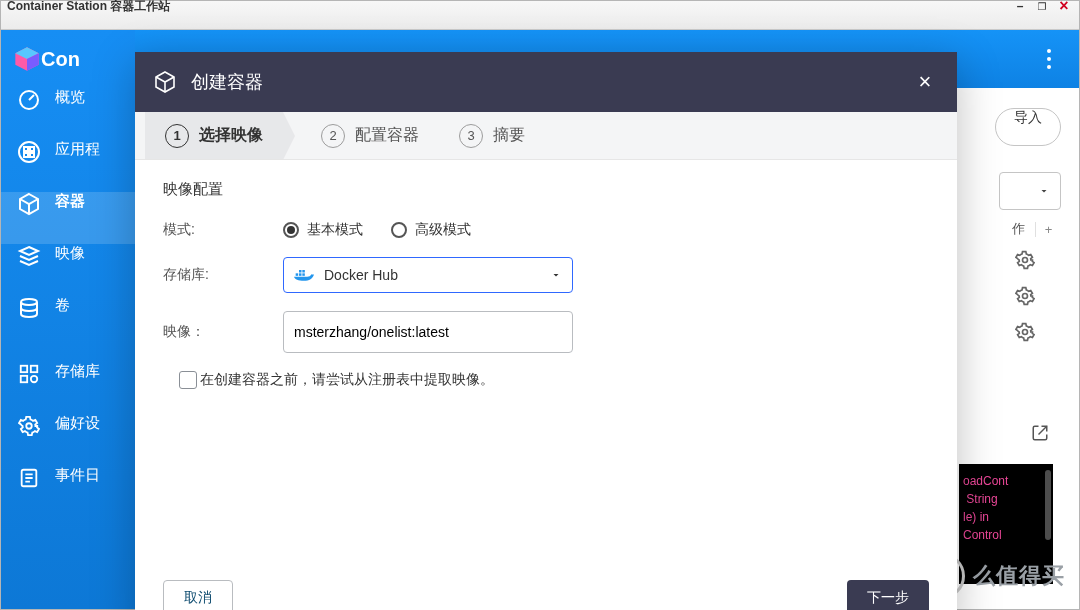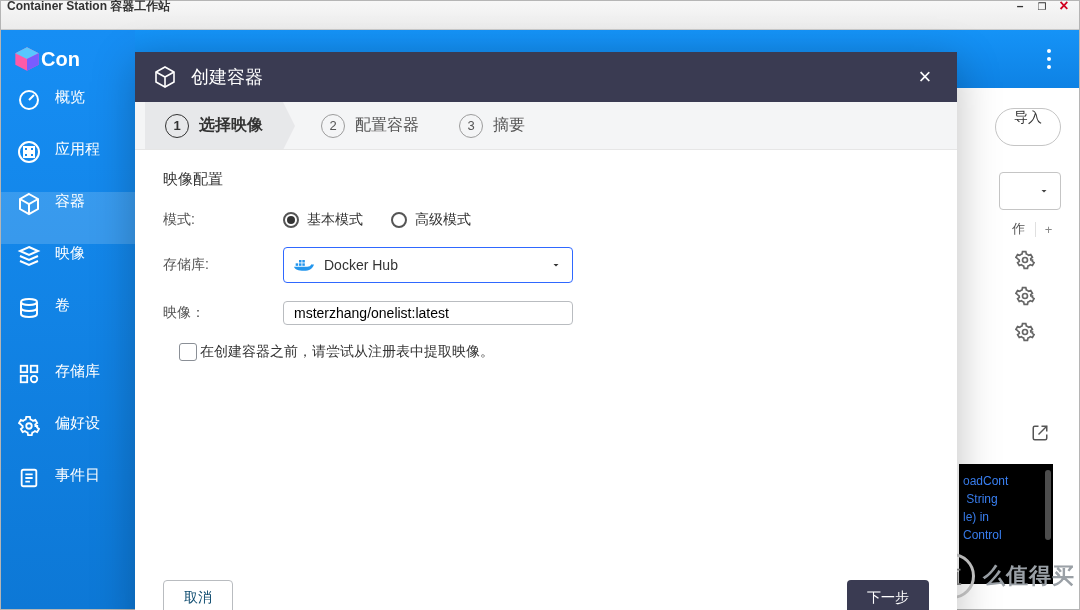--- a/index.html
+++ b/index.html
@@ -16,65 +16,65 @@
     .win-close::after{content:"×";}
 
     
     .app { flex:1; display:flex; position:relative; background:#eef5fb; }
 
     
     .sidebar { width:134px; background: linear-gradient(180deg,#168ef4 0%,#0d78d6 100%); color:#fff; display:flex; flex-direction:column; padding-top:0; }
     .brand { height:58px; display:flex; align-items:center; padding:0 12px; font-size:20px; font-weight:600; }
     .brand-logo { width:28px; height:28px; }
     .nav-item { height:52px; display:flex; align-items:flex-start; gap:14px; padding:0 16px; font-size:15px; cursor:pointer; }
-    .nav-item.active { background: rgba(255,255,255,0.16); }
+    .nav-item.active { background: rgba(255,255,255,0.16); font-weight: bold; }
     .nav-icon { width:24px; height:24px; display:flex; align-items:center; justify-content:center; }
     .nav-sep { height:14px; }
 
     
     .main-bg { flex:1; position:relative; background:#fff; }
     .topstrip { height:58px; background:linear-gradient(180deg,#1593f7,#0e82e4); display:flex; align-items:center; justify-content:flex-end; padding:0 16px; gap:18px; }
     .topstrip .dots { width:28px; height:28px; display:flex; align-items:center; justify-content:center; cursor:pointer; color:#fff;}
     .bg-toolbar { position:absolute; top:78px; right:18px; display:flex; align-items:center; gap:8px; }
     .bg-btn { height:38px; border:1px solid #c5c5c5; border-radius:19px; background:#fff; padding:0 18px; font-size:14px; display:flex; align-items:flex-start; color:#333; }
     .bg-dd { position:absolute; top:142px; right:18px; width:62px; height:38px; border:1px solid #c5c5c5; border-radius:4px; background:#fff; display:flex; align-items:center; justify-content:flex-end; padding:0 10px; color:#333; }
     .bg-dd svg { width:12px;height:12px;}
     .bg-ops { position:absolute; top:190px; right:18px; width:90px; display:flex; align-items:center; gap:10px; justify-content:flex-end; font-size:13px; color:#555; }
     .bg-plus { width:26px; text-align:center; color:#888; border-left:1px solid #e0e0e0; }
     .bg-gear-col { position:absolute; right:44px; top:220px; display:flex; flex-direction:column; gap:16px; }
     .gear { width:20px; height:20px; color:#666; }
     .bg-ext { position:absolute; right:30px; top:394px; color:#555; }
-    .console { position:absolute; right:26px; top:434px; width:94px; height:120px; background:#000; color:#3b82f6; font-family: ui-monospace, Consolas, monospace; font-size:12px; line-height:18px; padding:8px 4px; overflow:hidden; }
+    .console { position:absolute; right:26px; top:434px; width:94px; height:120px; background:#000; color:#ec4899; font-family: ui-monospace, Consolas, monospace; font-size:12px; line-height:18px; padding:8px 4px; overflow:hidden; }
     .console .lines{white-space:pre;}
-    .watermark { position:absolute; right:4px; bottom:10px; display:flex; align-items:center; gap:8px; color:#9aa0a6; font-weight:600; font-size:22px; letter-spacing:1px;}
+    .watermark { position:absolute; right:14px; bottom:10px; display:flex; align-items:center; gap:8px; color:#9aa0a6; font-weight:600; font-size:22px; letter-spacing:1px;}
     .watermark .circ{ width:46px;height:46px;border:3px solid #c9c9c9;border-radius:50%;display:flex;align-items:center;justify-content:center;font-size:20px;color:#8a8a8a;}
 
     
     .modal { position:absolute; left:134px; top:22px; width:822px; height:578px; background:#fff; box-shadow:0 10px 40px rgba(0,0,0,.25); display:flex; flex-direction:column; z-index:10; }
-    .mhdr { height:50px; background:#3a3b52; color:#fff; display:flex; align-items:center; padding:0 18px; gap:14px; }
+    .mhdr { height:60px; background:#3a3b52; color:#fff; display:flex; align-items:center; padding:0 18px; gap:14px; }
     .mhdr-title { font-size:18px; font-weight:500; flex:1; }
     .mclose { width:28px;height:28px; display:flex;align-items:center;justify-content:center; cursor:pointer; font-size:22px;}
     .steps { height:48px; background:#f4f5f6; display:flex; align-items:center; padding:0 10px; gap:0; border-bottom:1px solid #e6e6e6; }
     .step { display:flex; align-items:center; gap:10px; padding:0 20px; position:relative; color:#555; }
     .step .num { width:24px;height:24px;border:1px solid #9c9c9c;border-radius:50%;display:flex;align-items:center;justify-content:center; font-size:13px;}
     .step.active { background:#e7e8ea; color:#333; font-weight:600; height:100%; }
     .step.active .num { border-color:#333; }
     .step.active::after{ content:""; position:absolute; right:-12px; top:0; width:0;height:0; border-top:24px solid transparent; border-bottom:24px solid transparent; border-left:12px solid #e7e8ea; }
     .mbody { flex:1; padding:18px 28px; color:#333; font-size:14px; }
     .section-title { font-size:15px; margin:2px 0 22px 0; color:#333; }
     .frow { display:flex; align-items:center; margin-bottom:18px; }
     .flabel { width:120px; color:#555; text-align:left; padding-right:10px; }
     .fctrl { flex:0 0 auto; }
     .radios { display:flex; gap:28px; align-items:center; }
     .radio { display:flex; align-items:center; gap:8px; cursor:pointer; }
     .radio .dot { width:16px;height:16px;border:2px solid #555;border-radius:50%;display:flex;align-items:center;justify-content:center; }
     .radio.checked .dot::after{ content:""; width:8px;height:8px;background:#333;border-radius:50%; }
     .select { width:290px; height:36px; border:1px solid #2f68ff; border-radius:4px; display:flex; align-items:center; padding:0 10px; gap:10px; cursor:pointer; }
     .select .caret { margin-left:auto; }
-    .tinput { width:290px; height:24px; border:1px solid #b9bcc0; border-radius:4px; padding:0 10px; font-size:14px; outline:none; }
+    .tinput { width:290px; height:42px; border:1px solid #b9bcc0; border-radius:4px; padding:0 10px; font-size:14px; outline:none; }
     .check-row { display:flex; align-items:center; gap:3px; margin-top:4px; margin-left:16px; }
     .chk { width:18px;height:18px;border:1px solid #8a8f96;border-radius:3px; }
     .mfoot { height:64px; display:flex; align-items:center; padding:0 28px; gap:12px; }
     .btn { height:36px; padding:0 20px; border-radius:4px; font-size:14px; display:flex; align-items:center; justify-content:center; cursor:pointer; }
     .btn-sec { background:#fff; border:1px solid #b9bcc0; color:#0c4a6e; }
     .btn-pri { background:#3a3b52; color:#fff; border:none; margin-left:auto; }
 
     .whale { width:20px;height:14px; }
   </style>
 </head>

